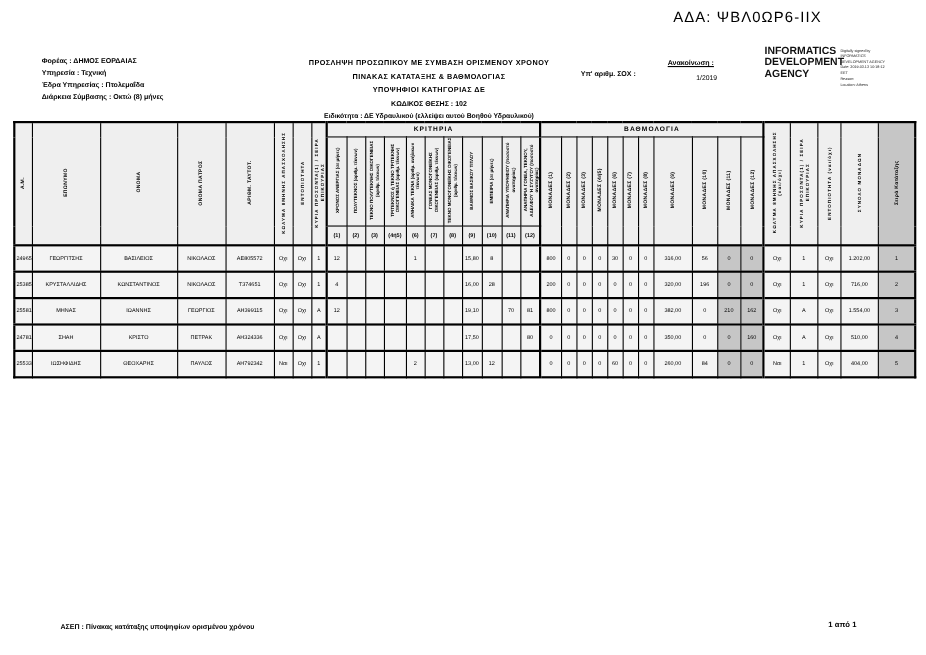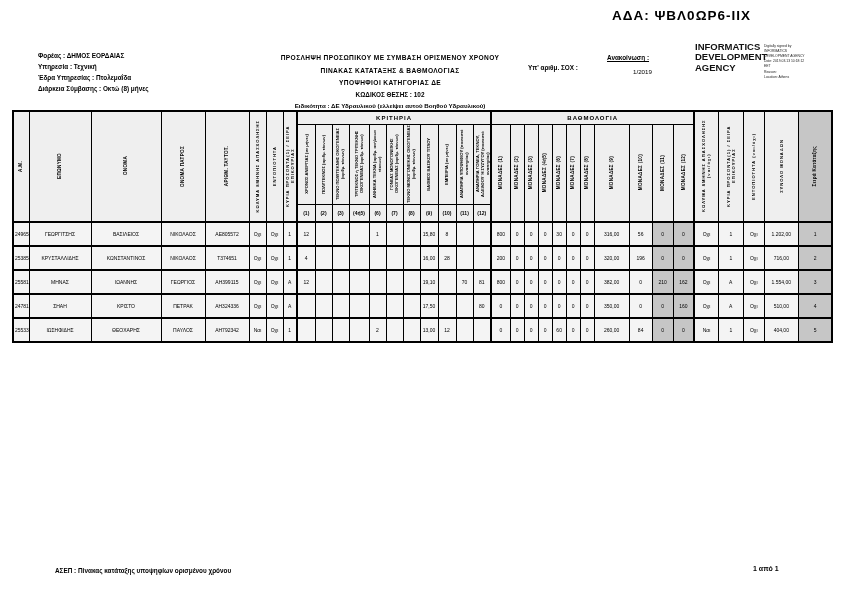--- a/index.html
+++ b/index.html
@@ -5,21 +5,21 @@
   html,body{margin:0;padding:0;}
   body{
     width:842px;height:595px;position:relative;overflow:hidden;
     background:#ffffff;color:#000;
     font-family:"Liberation Sans","DejaVu Sans",sans-serif;
     -webkit-font-smoothing:antialiased;
   }
   .abs{position:absolute;}
 
   
-  .ada{left:612px;top:8px;font-size:13.5px;font-weight:700;letter-spacing:1px;}
+  .ada{left:612px;top:8px;font-size:13.5px;font-weight:400;letter-spacing:1px;}
 
   
   .sig-agency{left:695px;top:42px;width:68px;font-size:9.5px;font-weight:700;line-height:1.08;color:#111;}
   .sig-details{left:764px;top:44px;width:76px;font-size:3.4px;line-height:1.5;color:#222;}
 
   
   .info{left:38px;top:50px;font-size:6.4px;font-weight:700;line-height:11px;}
 
   
   .titles{left:228px;top:54px;width:324px;text-align:center;font-weight:700;}

